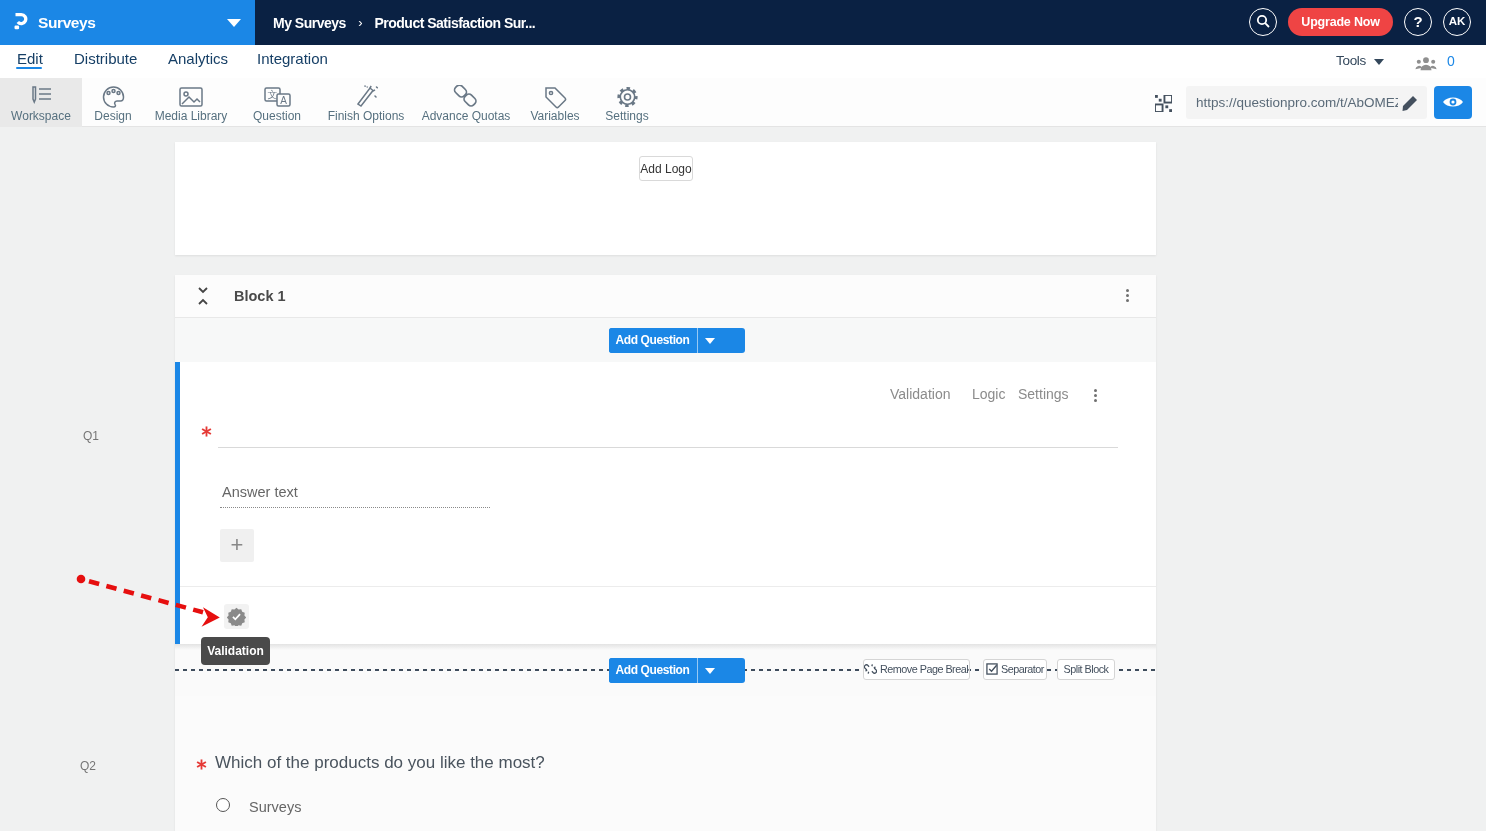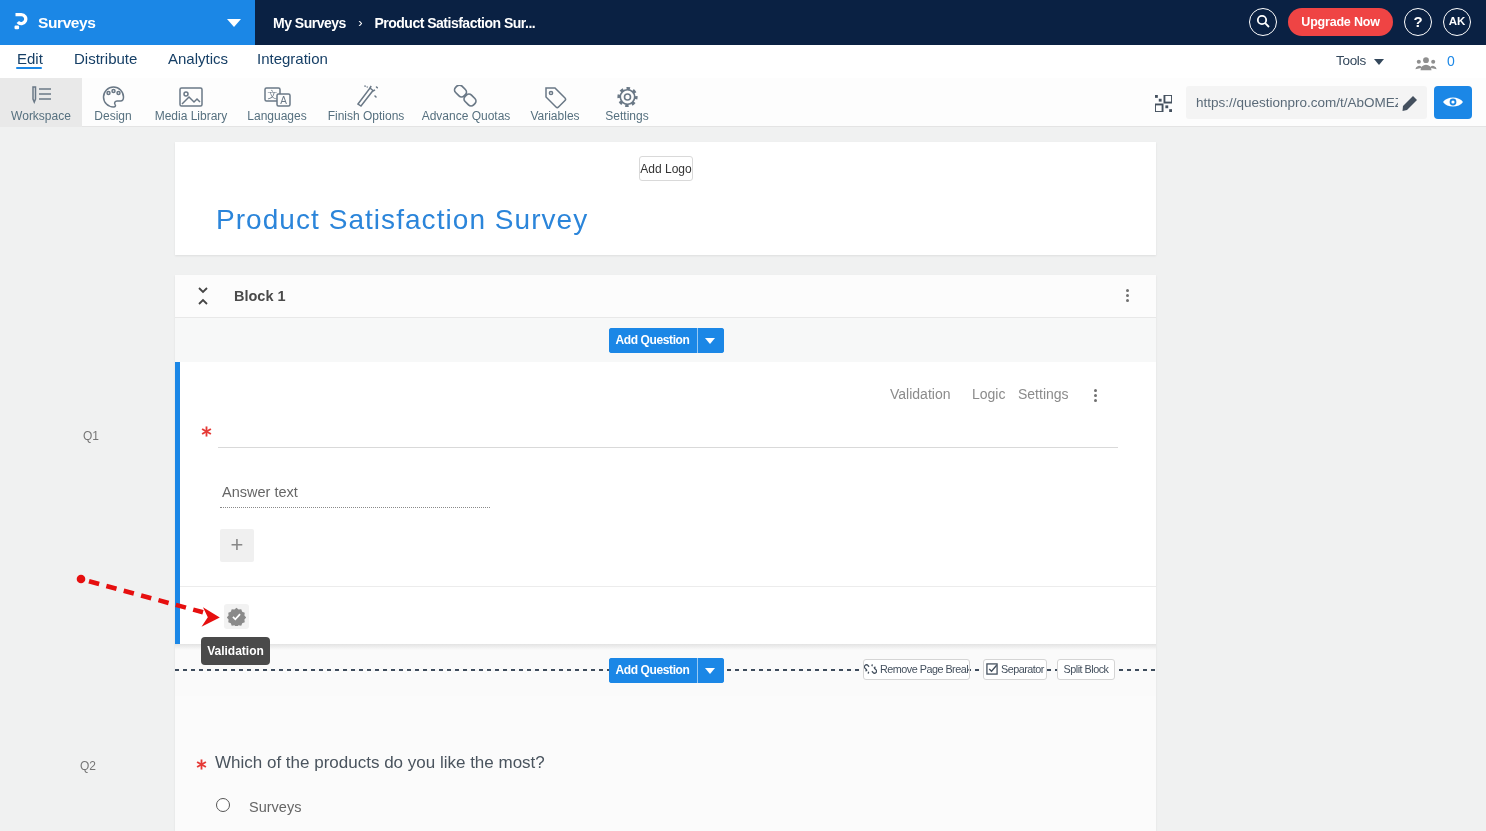--- a/index.html
+++ b/index.html
@@ -42,21 +42,21 @@
 #addlogo { position:absolute; left:464px; top:14px; width:54px; height:25px; white-space:nowrap; border:1px solid #d9d9d9; border-radius:3px; background:#fff; font-size:12px; color:#333; text-align:center; line-height:24px; }
 #title { position:absolute; left:41px; top:62px; font-size:28px; color:#2b85da; font-weight:500; letter-spacing:1.05px; }
 
 #card2 { position:absolute; left:175px; top:275px; width:981px; height:556px; background:#fbfbfb; box-shadow:0 1px 2px rgba(0,0,0,0.08); }
 #bhead { position:absolute; left:0; top:0; width:981px; height:43px; background:#fcfcfc; border-bottom:1px solid #e8e8e8; }
 #bcollapse { position:absolute; left:22px; top:12px; color:#555; }
 #bname { position:absolute; left:59px; top:13px; font-size:14.5px; color:#4a4a4a;font-weight:bold; }
 .vdots { color:#707070; font-size:15px; letter-spacing:0; line-height:5px; text-align:center; width:4px; }
 .vdots i { display:block; width:3px; height:3px; background:#707070; border-radius:50%; margin:2px auto; }
 #addq1 { position:absolute; left:0; top:43px; width:981px; height:44px; background:#f7f8f8; }
-.addq-btn { position:absolute; width:115px; height:25px; border-radius:3px; overflow:hidden; background:#1b87e6; }
+.addq-btn { position:absolute; width:136px; height:25px; border-radius:3px; overflow:hidden; background:#1b87e6; }
 .addq-main { position:absolute; left:0; top:0; width:87px; height:25px; background:#1b87e6; color:#fff; font-size:12px; letter-spacing:-0.4px; font-weight:700; text-align:center; line-height:25px; }
 .addq-dd { position:absolute; left:88px; top:0; width:27px; height:25px; background:#1b87e6; border-left:1px solid rgba(255,255,255,0.55); }
 .addq-dd:before { content:""; position:absolute; left:7px; top:10px; border-left:5.5px solid transparent; border-right:5.5px solid transparent; border-top:6px solid #fff; }
 
 #q1card { position:absolute; left:0; top:87px; width:981px; height:282px; background:#fff; border-left:5px solid #1b87e6; }
 #q1links { position:absolute; left:0; top:24px; font-size:14px; color:#8b8b8b; width:981px; height:18px; }
 #q1links span { position:absolute; }
 #q1ast { position:absolute; left:21px; top:61px; color:#e53935; font-size:16px; }
 #q1text { position:absolute; left:38px; top:58px; font-size:17px; color:#4a545e; font-weight:500; }
 #q1line { position:absolute; left:38px; top:85px; width:900px; border-bottom:1px solid #d9d9d9; }
@@ -150,21 +150,21 @@
     </svg>
     <div class="tlabel">Media Library</div>
   </div>
   <div class="titem" style="left:240px; width:74px;">
     <svg width="27" height="24" viewBox="0 0 27 24" fill="none" stroke="#6a7886" stroke-width="1.5">
       <rect x="1" y="3" width="15" height="13" rx="1.5"></rect>
         <text x="8.5" y="13" font-size="10" fill="#6a7886" stroke="none" text-anchor="middle" font-family="Liberation Sans">文</text>
       <rect x="13" y="9" width="13" height="12" rx="1.5" fill="#fdfdfd"></rect>
         <text x="19.5" y="18.5" font-size="10" fill="#6a7886" stroke="none" text-anchor="middle" font-family="Liberation Sans">A</text>
     </svg>
-    <div class="tlabel">Languages</div>
+    <div class="tlabel">Question</div>
   </div>
   <div class="titem" style="left:322px; width:88px;">
     <svg width="26" height="24" viewBox="0 0 26 24" fill="none" stroke="#6a7886" stroke-width="1.5">
       <path d="M5 21 L17 5 L20 7.5 L8 23 z" transform="translate(0,-2)"></path>
         <path d="M17 3 l1.2 -2 M20 6 l2 -1.2 M14.5 1.5 l-0.5 1"></path>
       <path d="M22 11 l1 1 M23.5 2 l0.8 0.8 M12 1 l.1 .1" stroke-linecap="round"></path>
     </svg>
     <div class="tlabel">Finish Options</div>
   </div>
   <div class="titem" style="left:416px; width:100px;">
@@ -211,21 +211,20 @@
   <rect x="10" y="0" width="8" height="8" fill="none" stroke="#44505e" stroke-width="2"></rect>
   <rect x="0" y="10" width="8" height="8" fill="none" stroke="#44505e" stroke-width="2"></rect>
   <rect x="11" y="11" width="3" height="3"></rect>
     <rect x="15" y="15" width="3" height="3"></rect>
     <rect x="15" y="11" width="3" height="3" fill="none"></rect>
     <rect x="11" y="15" width="3" height="3" fill="none"></rect>
 </svg>
 
 <div id="card1">
   <div id="addlogo">Add Logo</div>
-  <div id="title">Product Satisfaction Survey</div>
 </div>
 
 <div id="card2">
   <div id="bhead">
     <svg id="bcollapse" width="12" height="18" viewBox="0 0 12 18">
         <path d="M2 1 L6 5 L10 1" fill="none" stroke="#444" stroke-width="1.8"></path>
         <path d="M2 17 L6 13 L10 17" fill="none" stroke="#444" stroke-width="1.8"></path>
       </svg>
     <div id="bname">Block 1</div>
     <div class="vdots" style="position:absolute; left:950px; top:12px;">

